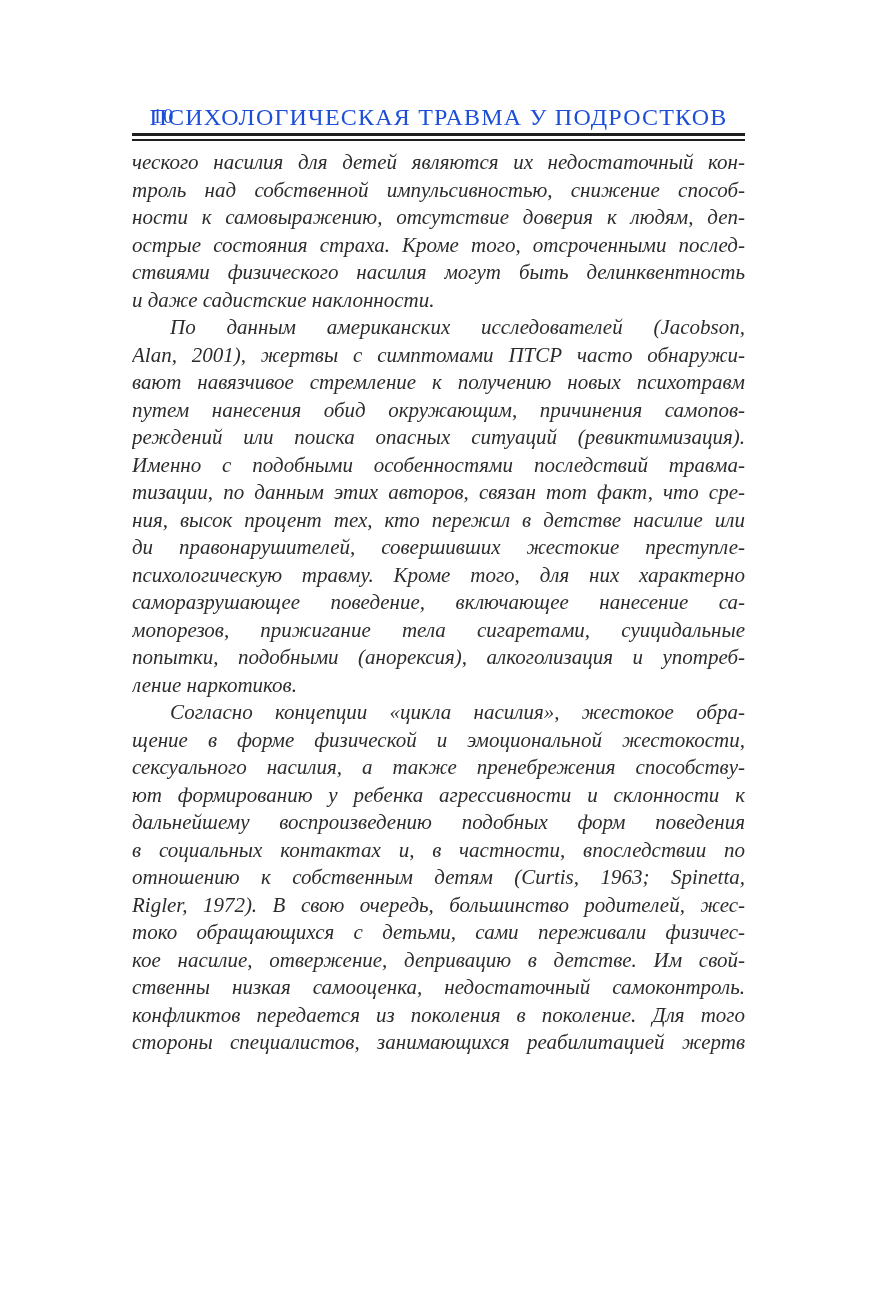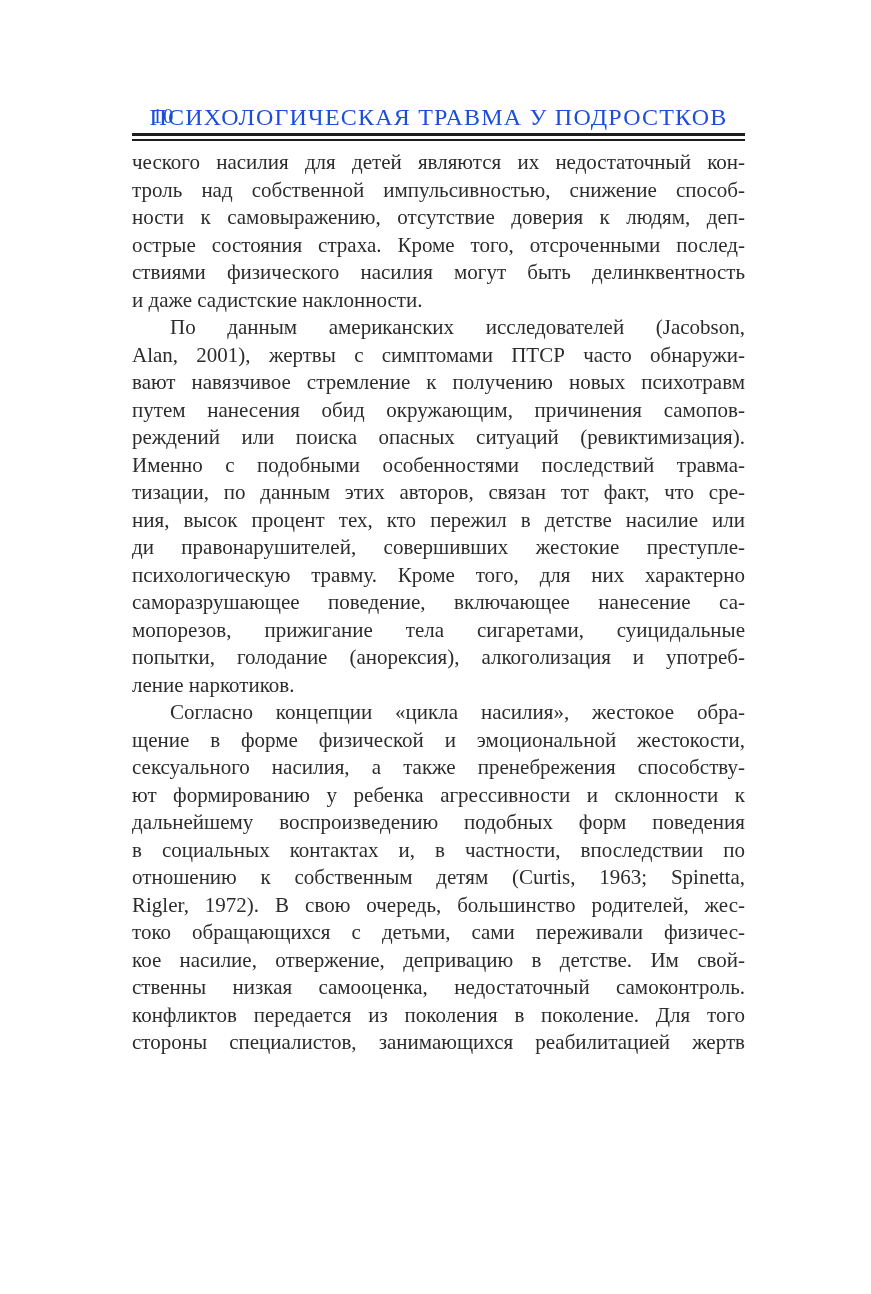--- a/index.html
+++ b/index.html
@@ -41,20 +41,21 @@
     height: 3px;
     border-top: 3px solid #1e1e1e;
     border-bottom: 2px solid #1e1e1e;
   }
   .page-body {
     position: absolute;
     top: 149px; left: 0;
     width: 100%;
     color: #2c2c2c;
     font-size: 21px;
+    font-style: italic;
   }
   .para { margin: 0; }
   .line {
     height: 27.5px;
     line-height: 27.5px;
     text-align: justify;
     text-align-last: justify;
     overflow: hidden;
     white-space: normal;
   }
@@ -90,21 +91,21 @@
         <div class="line">вают навязчивое стремление к получению новых психотравм</div>
         <div class="line">путем нанесения обид окружающим, причинения самопов-</div>
         <div class="line">реждений или поиска опасных ситуаций (ревиктимизация).</div>
         <div class="line">Именно с подобными особенностями последствий травма-</div>
         <div class="line">тизации, по данным этих авторов, связан тот факт, что сре-</div>
         <div class="line">ния, высок процент тех, кто пережил в детстве насилие или</div>
         <div class="line">ди правонарушителей, совершивших жестокие преступле-</div>
         <div class="line">психологическую травму. Кроме того, для них характерно</div>
         <div class="line">саморазрушающее поведение, включающее нанесение са-</div>
         <div class="line">мопорезов, прижигание тела сигаретами, суицидальные</div>
-        <div class="line">попытки, голодание (анорексия), алкоголизация и употреб-</div>
+        <div class="line">попытки, подобными (анорексия), алкоголизация и употреб-</div>
         <div class="line last">ление наркотиков.</div>
       </div>
       <div class="para indent">
         <div class="line first">Согласно концепции «цикла насилия», жестокое обра-</div>
         <div class="line">щение в форме физической и эмоциональной жестокости,</div>
         <div class="line">сексуального насилия, а также пренебрежения способству-</div>
         <div class="line">ют формированию у ребенка агрессивности и склонности к</div>
         <div class="line">дальнейшему воспроизведению подобных форм поведения</div>
         <div class="line">в социальных контактах и, в частности, впоследствии по</div>
         <div class="line">отношению к собственным детям (Curtis, 1963; Spinetta,</div>

